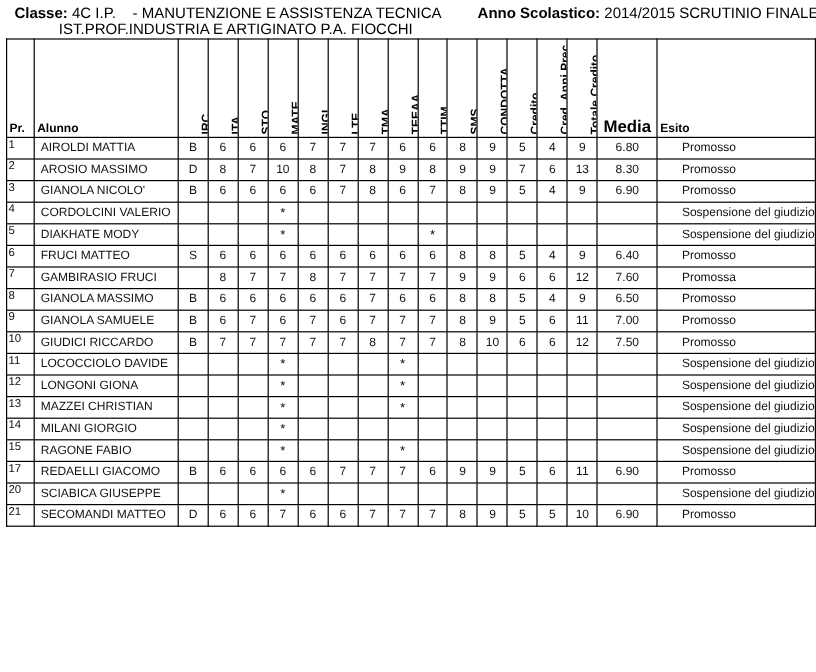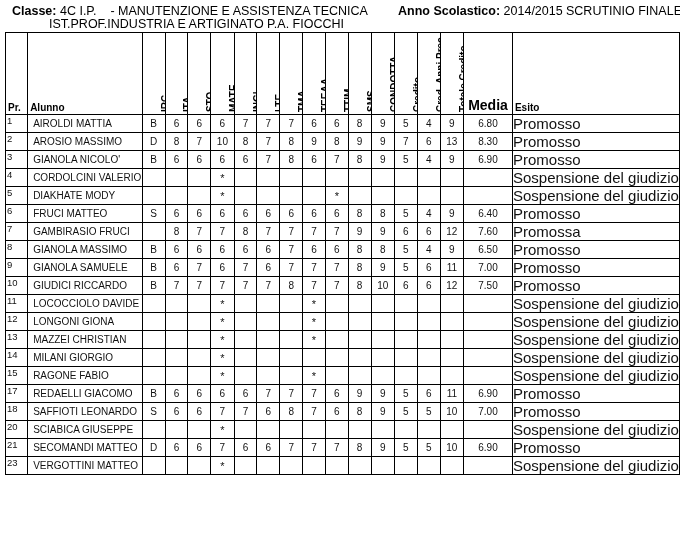--- a/index.html
+++ b/index.html
@@ -17,21 +17,21 @@
           table-layout:fixed; font-size:10px; }
   td, th { border:1px solid #000; padding:0; overflow:hidden; white-space:nowrap; }
   th { height:80px; vertical-align:bottom; font-weight:bold; font-size:10px; }
   th.vert > span { display:inline-block; transform:rotate(-90deg); transform-origin:left bottom;
                    position:relative; left:17px; bottom:2px; white-space:nowrap; width:0; }
   th.left { text-align:left; padding-left:2px; padding-bottom:1px; }
   th.media { text-align:center; font-size:14px; padding-bottom:1px; }
   td { height:17px; text-align:center; color:#111; }
   td.pr { text-align:left; vertical-align:top; padding-left:1px; font-size:9.5px; }
   td.name { text-align:left; padding-left:5px; font-size:10px; white-space:normal; line-height:11px; }
-  td.esito { text-align:left; padding-left:0; font-size:15px; }
+  td.esito { text-align:left; padding-left:20px; font-size:10px; }
   tr.tall td { height:24px; vertical-align:top; padding-top:2px; }
   tr.tall td.pr { padding-top:0; }
   .star { font-size:11px; }
 </style>
 </head>
 <body>
 
 <div class="hdr" id="line1">
   <span class="lbl">Classe:</span>
   <span style="white-space:pre">4C I.P.    - MANUTENZIONE E ASSISTENZA TECNICA</span>
@@ -401,40 +401,20 @@
         <td>6</td>
         <td>9</td>
         <td>9</td>
         <td>5</td>
         <td>6</td>
         <td>11</td>
         <td>6.90</td>
         <td class="esito">Promosso</td>
       </tr>
       <tr>
-        <td class="pr">18</td>
-        <td class="name">SAFFIOTI LEONARDO</td>
-        <td>S</td>
-        <td>6</td>
-        <td>6</td>
-        <td>7</td>
-        <td>7</td>
-        <td>6</td>
-        <td>8</td>
-        <td>7</td>
-        <td>6</td>
-        <td>8</td>
-        <td>9</td>
-        <td>5</td>
-        <td>5</td>
-        <td>10</td>
-        <td>7.00</td>
-        <td class="esito">Promosso</td>
-      </tr>
-      <tr>
         <td class="pr">20</td>
         <td class="name">SCIABICA GIUSEPPE</td>
         <td></td>
         <td></td>
         <td></td>
         <td class="star">*</td>
         <td></td>
         <td></td>
         <td></td>
         <td></td>
@@ -459,35 +439,15 @@
         <td>7</td>
         <td>7</td>
         <td>7</td>
         <td>8</td>
         <td>9</td>
         <td>5</td>
         <td>5</td>
         <td>10</td>
         <td>6.90</td>
         <td class="esito">Promosso</td>
-      </tr>
-      <tr>
-        <td class="pr">23</td>
-        <td class="name">VERGOTTINI MATTEO</td>
-        <td></td>
-        <td></td>
-        <td></td>
-        <td class="star">*</td>
-        <td></td>
-        <td></td>
-        <td></td>
-        <td></td>
-        <td></td>
-        <td></td>
-        <td></td>
-        <td></td>
-        <td></td>
-        <td></td>
-        <td></td>
-        <td class="esito">Sospensione del giudizio</td>
       </tr>
     </tbody>
 </table>
 
 </body></html>

